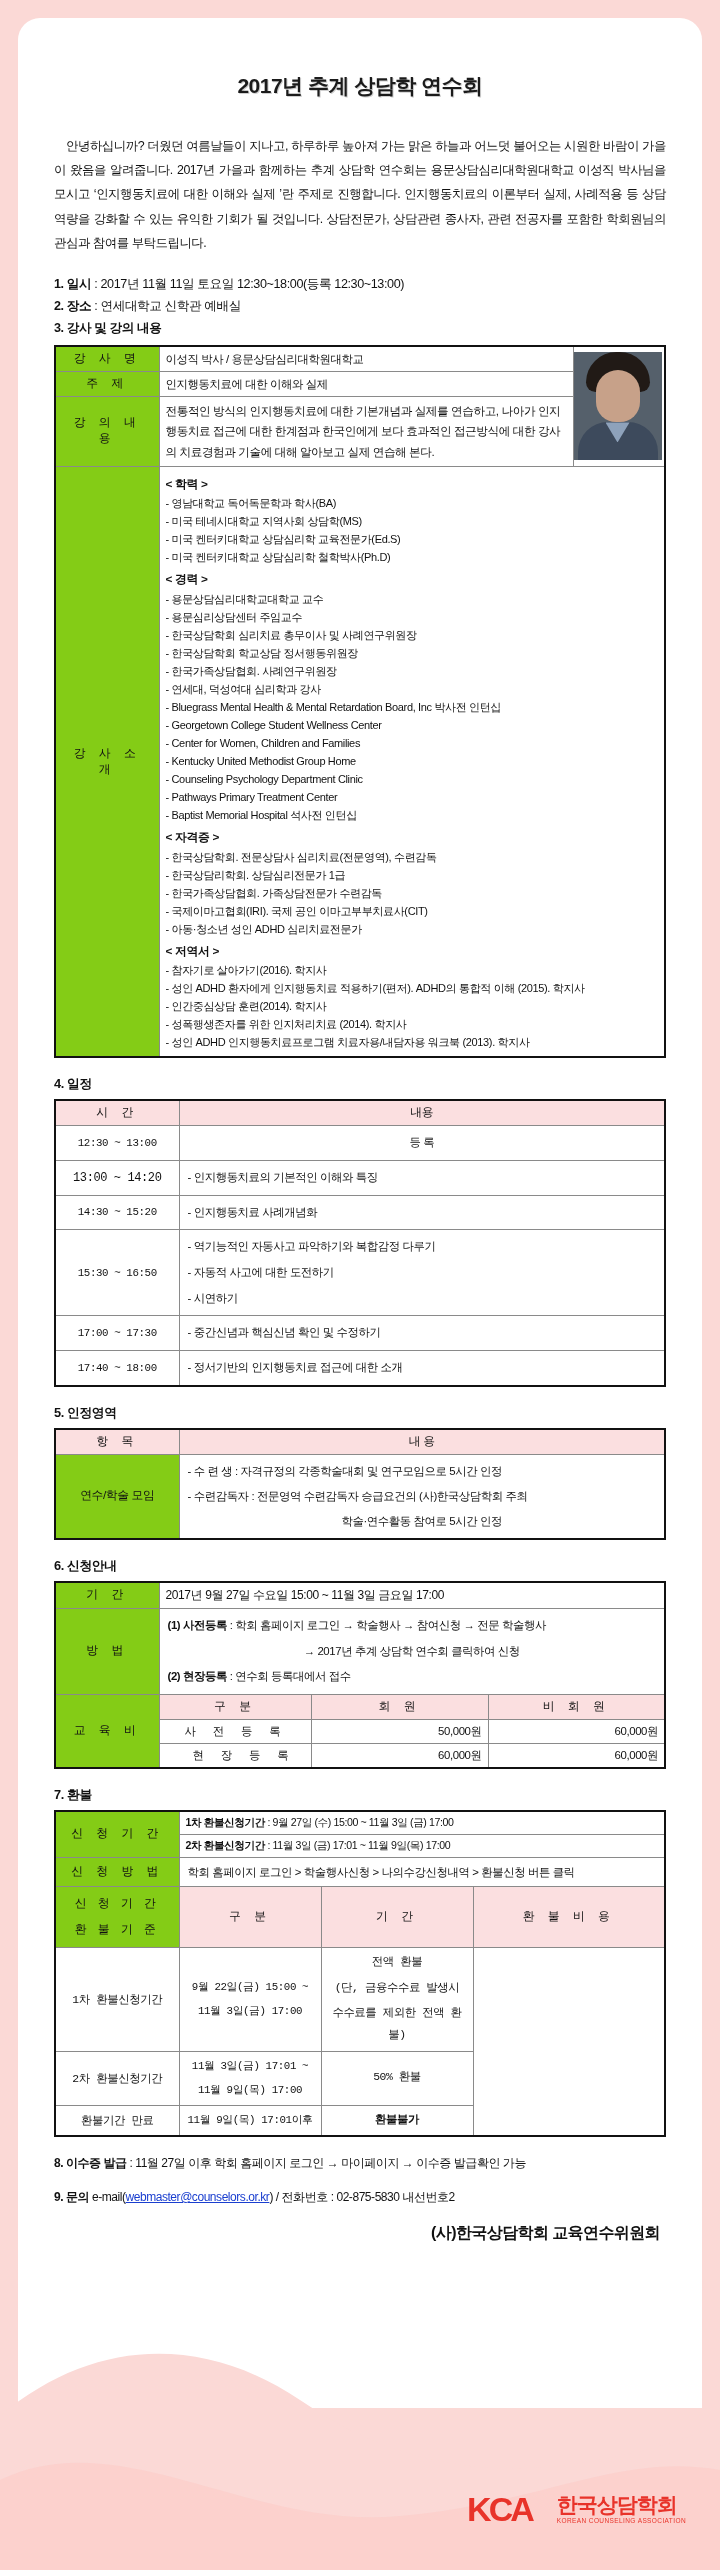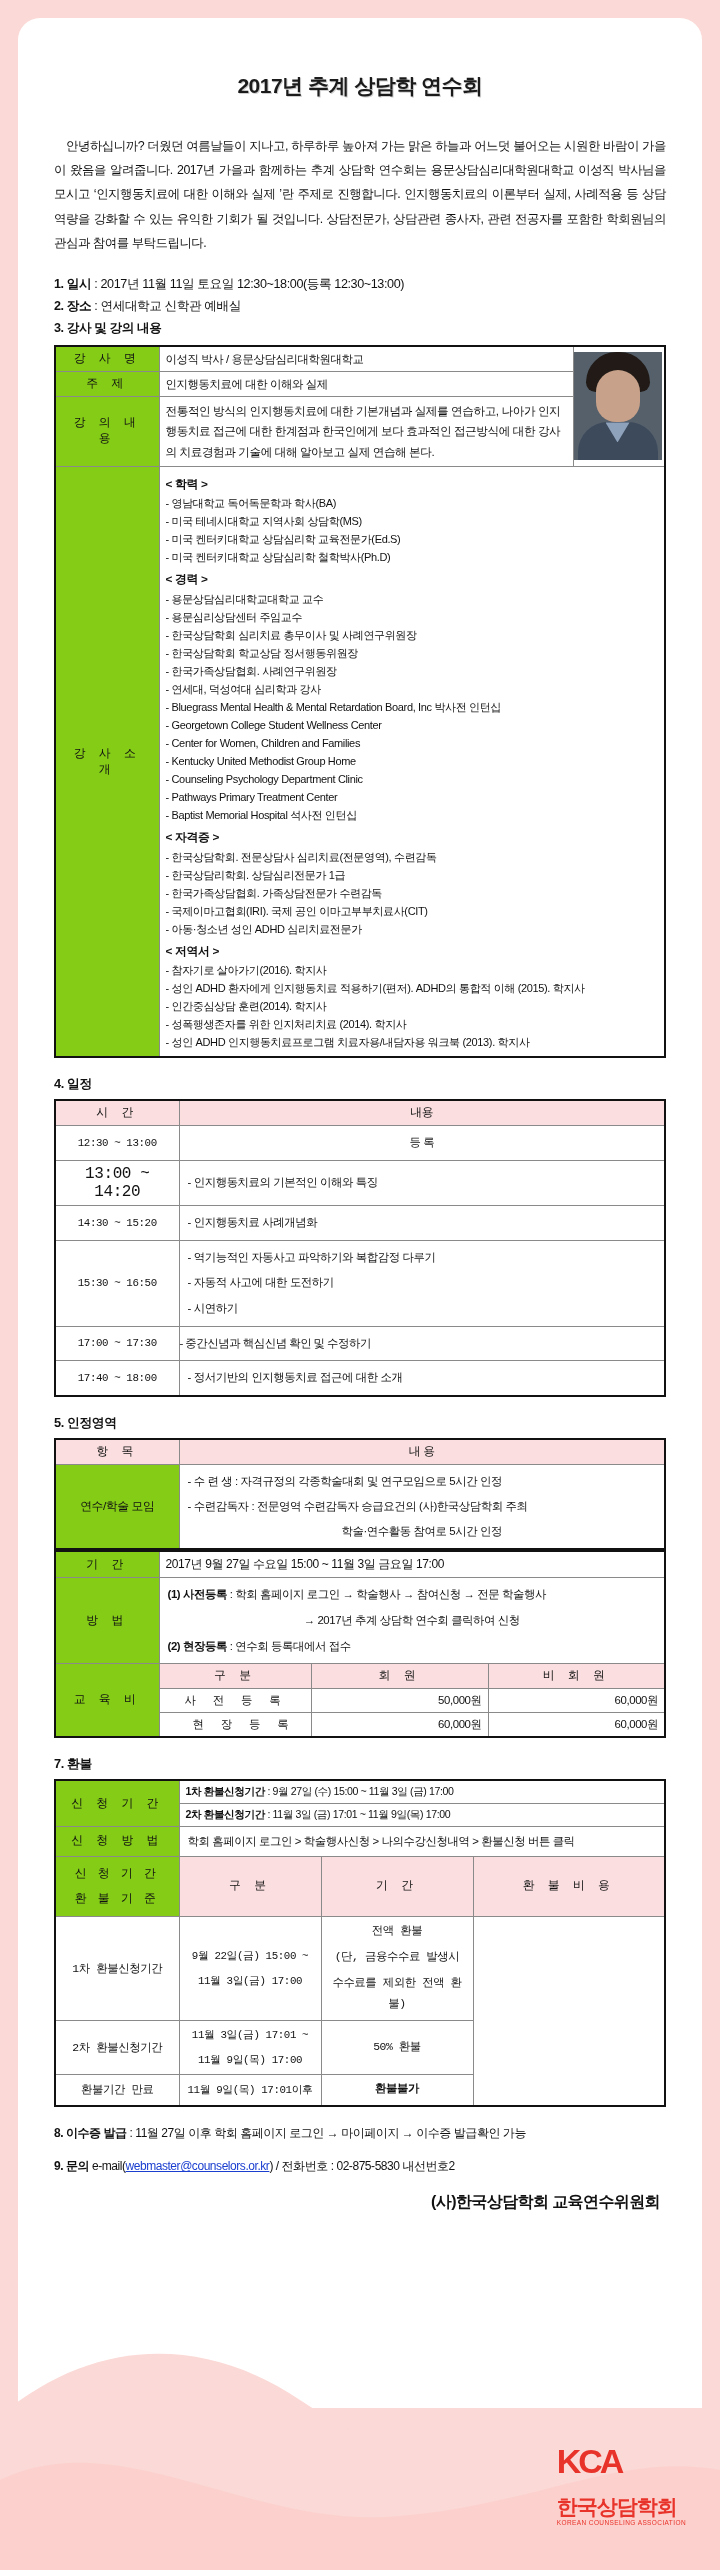--- a/index.html
+++ b/index.html
@@ -134,21 +134,21 @@
   .sign {
     text-align:right;
     font-size:16px;
     font-weight:bold;
     letter-spacing:-0.6px;
     margin: 14px 0 0 0;
     padding-right:6px;
   }
 
   
-  .logo-wrap { position:absolute; right:34px; bottom:44px; display:flex; gap:18px;flex-direction:column;}
+  .logo-wrap { position:absolute; right:34px; bottom:44px; display:flex; align-items:center; gap:25px;}
   .kca-mark { font-size:34px; font-weight:bold; color:#e8332a; letter-spacing:-3px; font-family:"Liberation Sans", sans-serif; line-height:1;}
   .kca-kr { font-size:21px; font-weight:bold; color:#e8332a; letter-spacing:-1px; line-height:1;}
   .kca-en { font-size:6.5px; color:#e8332a; letter-spacing:0.4px; margin-top:2px;}
 </style>
 </head>
 <body>
 
 <div class="page-bg"></div>
 <div class="sheet"></div>
 
@@ -258,42 +258,42 @@
       </tr>
     </thead>
     <tbody id="schedule-body">
         <tr>
           <td class="ctr" style="font-size: 10.8px;">12:30 ~ 13:00</td>
           <td class="sched-multi" style="padding: 6px 1px; line-height: 1.9; text-align: center;">
             <p>등            록</p>
           </td>
         </tr>
         <tr>
-          <td class="ctr" style="font-size: 16px;">13:00 ~ 14:20</td>
+          <td class="ctr" style="font-size: 12px;">13:00 ~ 14:20</td>
           <td class="sched-multi" style="padding: 6px 8px; line-height: 1.9;">
             <p>- 인지행동치료의 기본적인 이해와 특징</p>
           </td>
         </tr>
         <tr>
           <td class="ctr" style="font-size: 10.8px; margin-left: 16px;">14:30 ~ 15:20</td>
           <td class="sched-multi" style="padding: 6px 8px; line-height: 1.9;">
             <p>- 인지행동치료 사례개념화</p>
           </td>
         </tr>
         <tr>
           <td class="ctr" style="font-size: 10.8px;">15:30 ~ 16:50</td>
           <td class="sched-multi" style="padding: 6px 8px; line-height: 1.9;">
             <p>- 역기능적인 자동사고 파악하기와 복합감정 다루기</p>
             <p>- 자동적 사고에 대한 도전하기</p>
             <p>- 시연하기</p>
           </td>
         </tr>
         <tr>
           <td class="ctr" style="font-size: 10.8px;">17:00 ~ 17:30</td>
-          <td class="sched-multi" style="padding: 6px 0; line-height: 1.9; font-family: Liberation Serif, serif;">
+          <td class="sched-multi" style="padding: 6px 8px; line-height: 1.9;">
             <p>- 중간신념과 핵심신념 확인 및 수정하기</p>
           </td>
         </tr>
         <tr>
           <td class="ctr" style="font-size: 10.8px;">17:40 ~ 18:00</td>
           <td class="sched-multi" style="padding: 6px 8px; line-height: 1.9;">
             <p>- 정서기반의 인지행동치료 접근에 대한 소개</p>
           </td>
         </tr>
       </tbody>
@@ -316,20 +316,21 @@
         <td class="lbl nospace">연수/학술 모임</td>
         <td class="sched-multi" style="line-height:1.85;padding:6px 8px">
           <p>- 수 련 생 : 자격규정의 각종학술대회 및 연구모임으로 5시간 인정</p>
           <p>- 수련감독자 : 전문영역 수련감독자 승급요건의 (사)한국상담학회 주최</p>
           <p style="text-align:center">학술·연수활동 참여로 5시간 인정</p>
         </td>
       </tr>
     </tbody>
   </table>
 
+  <p class="sec-head">6. 신청안내</p>
   <table class="doc">
     <colgroup>
         <col style="width:104px">
         <col style="width:152px">
         <col>
         <col>
       </colgroup>
     <tbody>
       <tr>
         <td class="lbl">기 간</td>

